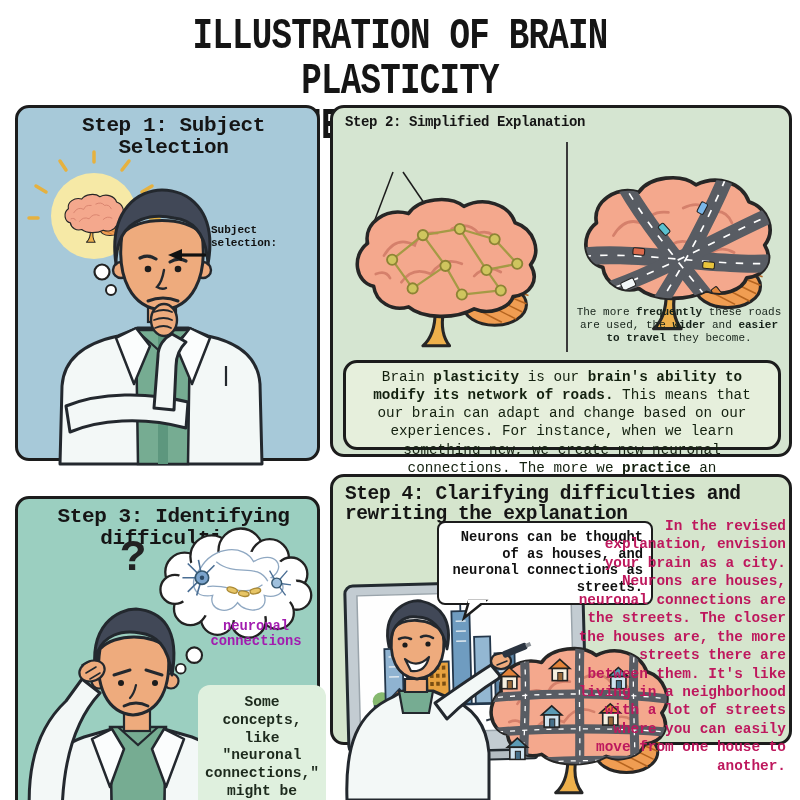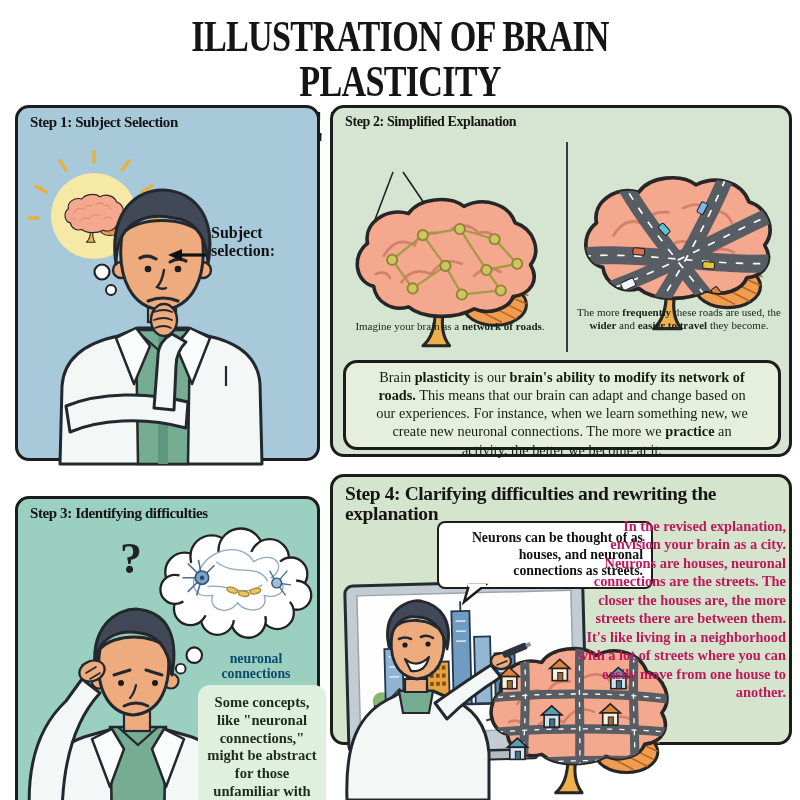--- a/index.html
+++ b/index.html
@@ -1,46 +1,46 @@
 <!DOCTYPE html>
 <html><head>
 <meta charset="utf-8">
 <style>
   html,body{margin:0;padding:0;background:#ffffff;}
   #stage{position:relative;width:800px;height:800px;background:#fff;overflow:hidden;
-         font-family:Liberation Serif, serif;color:#111;}
+         font-family:Liberation Mono, monospace;color:#111;}
   .title{position:absolute;top:14px;left:0;width:800px;text-align:center;
          font-weight:800;font-size:45px;line-height:1.0;letter-spacing:-1px;
          color:#151515;transform:scaleX(0.76);transform-origin:50% 0;}
   .panel{position:absolute;border:3px solid #1c1c1c;border-radius:14px;box-sizing:border-box;}
   #panel1{left:15px;top:105px;width:305px;height:356px;background:#a7c9d9;}
   #panel2{left:330px;top:105px;width:462px;height:352px;background:#d5e5d1;}
   #panel3{left:15px;top:496px;width:305px;height:321px;background:#9bcfc0;}
   #panel4{left:330px;top:474px;width:462px;height:271px;background:#d5e5cd;}
   .hdr{position:absolute;left:12px;top:7px;font-weight:800;letter-spacing:-0.4px;color:#151515;line-height:1.04;}
-  #panel1 .hdr,#panel3 .hdr{font-size:15px;}
+  #panel1 .hdr,#panel3 .hdr{font-size:21px;text-align:center;}
   #panel2 .hdr{font-size:14px;}
   #panel4 .hdr{font-size:19.5px;width:438px;}
   .abs{position:absolute;}
   svg{display:block;overflow:visible;}
   
-  .note1{position:absolute;left:193px;top:116px;width:108px;font-size:16px;line-height:1.15;}
+  .note1{position:absolute;left:193px;top:116px;width:108px;font-size:11px;line-height:1.15;}
   .note1 b{display:block;}
   .note1 span{display:block;font-weight:500;}
   
   .ann2{position:absolute;left:8px;top:30px;width:226px;font-weight:700;font-size:14.5px;line-height:1.12;letter-spacing:-0.2px;}
   .divider2{position:absolute;left:233px;top:34px;width:2px;height:210px;background:#3a3a3a;}
   .cap{position:absolute;text-align:center;font-size:11px;line-height:1.18;color:#16231a;}
   .infobox{position:absolute;left:10px;top:252px;width:438px;height:90px;box-sizing:border-box;
            background:#e6efdc;border:3px solid #1c1c1c;border-radius:14px;
            padding:5px 22px;text-align:center;font-size:14.3px;line-height:1.27;color:#13200f;}
   
   .qmark{position:absolute;left:102px;top:34px;font-size:44px;font-weight:800;color:#222;}
   .cloudlabel{position:absolute;left:186px;top:120px;width:104px;text-align:center;
-              font-weight:700;font-size:13.8px;line-height:1.1;color:#0c4a6e;margin-top:32px;}
+              font-weight:700;font-size:13.8px;line-height:1.1;color:#a21caf;}
   .note3{position:absolute;left:180px;top:186px;width:116px;background:#dff0de;border-radius:12px;
          padding:9px 6px;text-align:center;font-weight:700;font-size:14.6px;line-height:1.22;color:#1d2a1d;}
   
   .bubble4{position:absolute;left:104px;top:44px;width:196px;background:#fff;border:2.5px solid #1c1c1c;
            border-radius:8px;padding:7px 8px;text-align:right;font-weight:700;font-size:13.8px;line-height:1.2;}
   .bubble4 svg{position:absolute;left:22px;bottom:-15px;}
   .body4{position:absolute;left:243px;top:40px;width:210px;text-align:right;
          font-weight:700;font-size:14.4px;line-height:1.28;color:#be185d;}
   b{font-weight:700;}
 </style>
@@ -157,23 +157,20 @@
           <circle cx="112" cy="36" r="5"></circle>
         <circle cx="146" cy="46" r="5"></circle>
           <circle cx="168" cy="70" r="5"></circle>
           <circle cx="98" cy="72" r="5"></circle>
         <circle cx="138" cy="76" r="5"></circle>
           <circle cx="66" cy="94" r="5"></circle>
           <circle cx="114" cy="100" r="5"></circle>
         <circle cx="152" cy="96" r="5"></circle>
       </g>
     </svg>
-    <div class="cap" style="left:6px;top:212px;width:222px;">
-      <span>Imagine your brain as a </span><b>network of roads</b><span>.</span>
-    </div>
 
     <svg class="abs" style="left:240px;top:62px;" width="212" height="164" viewBox="0 0 200 155">
       <use href="#brain-base"></use>
       <g clip-path="url(#clip-brain)">
         <g fill="none" stroke="#585c63">
           <path d="M-6 84 C50 72 150 96 206 86" stroke-width="17"></path>
           <path d="M38 -6 C62 48 122 112 158 162" stroke-width="15"></path>
           <path d="M150 -6 C124 58 92 112 58 162" stroke-width="15"></path>
           <path d="M-6 124 C60 112 150 56 206 34" stroke-width="15"></path>
         </g>

